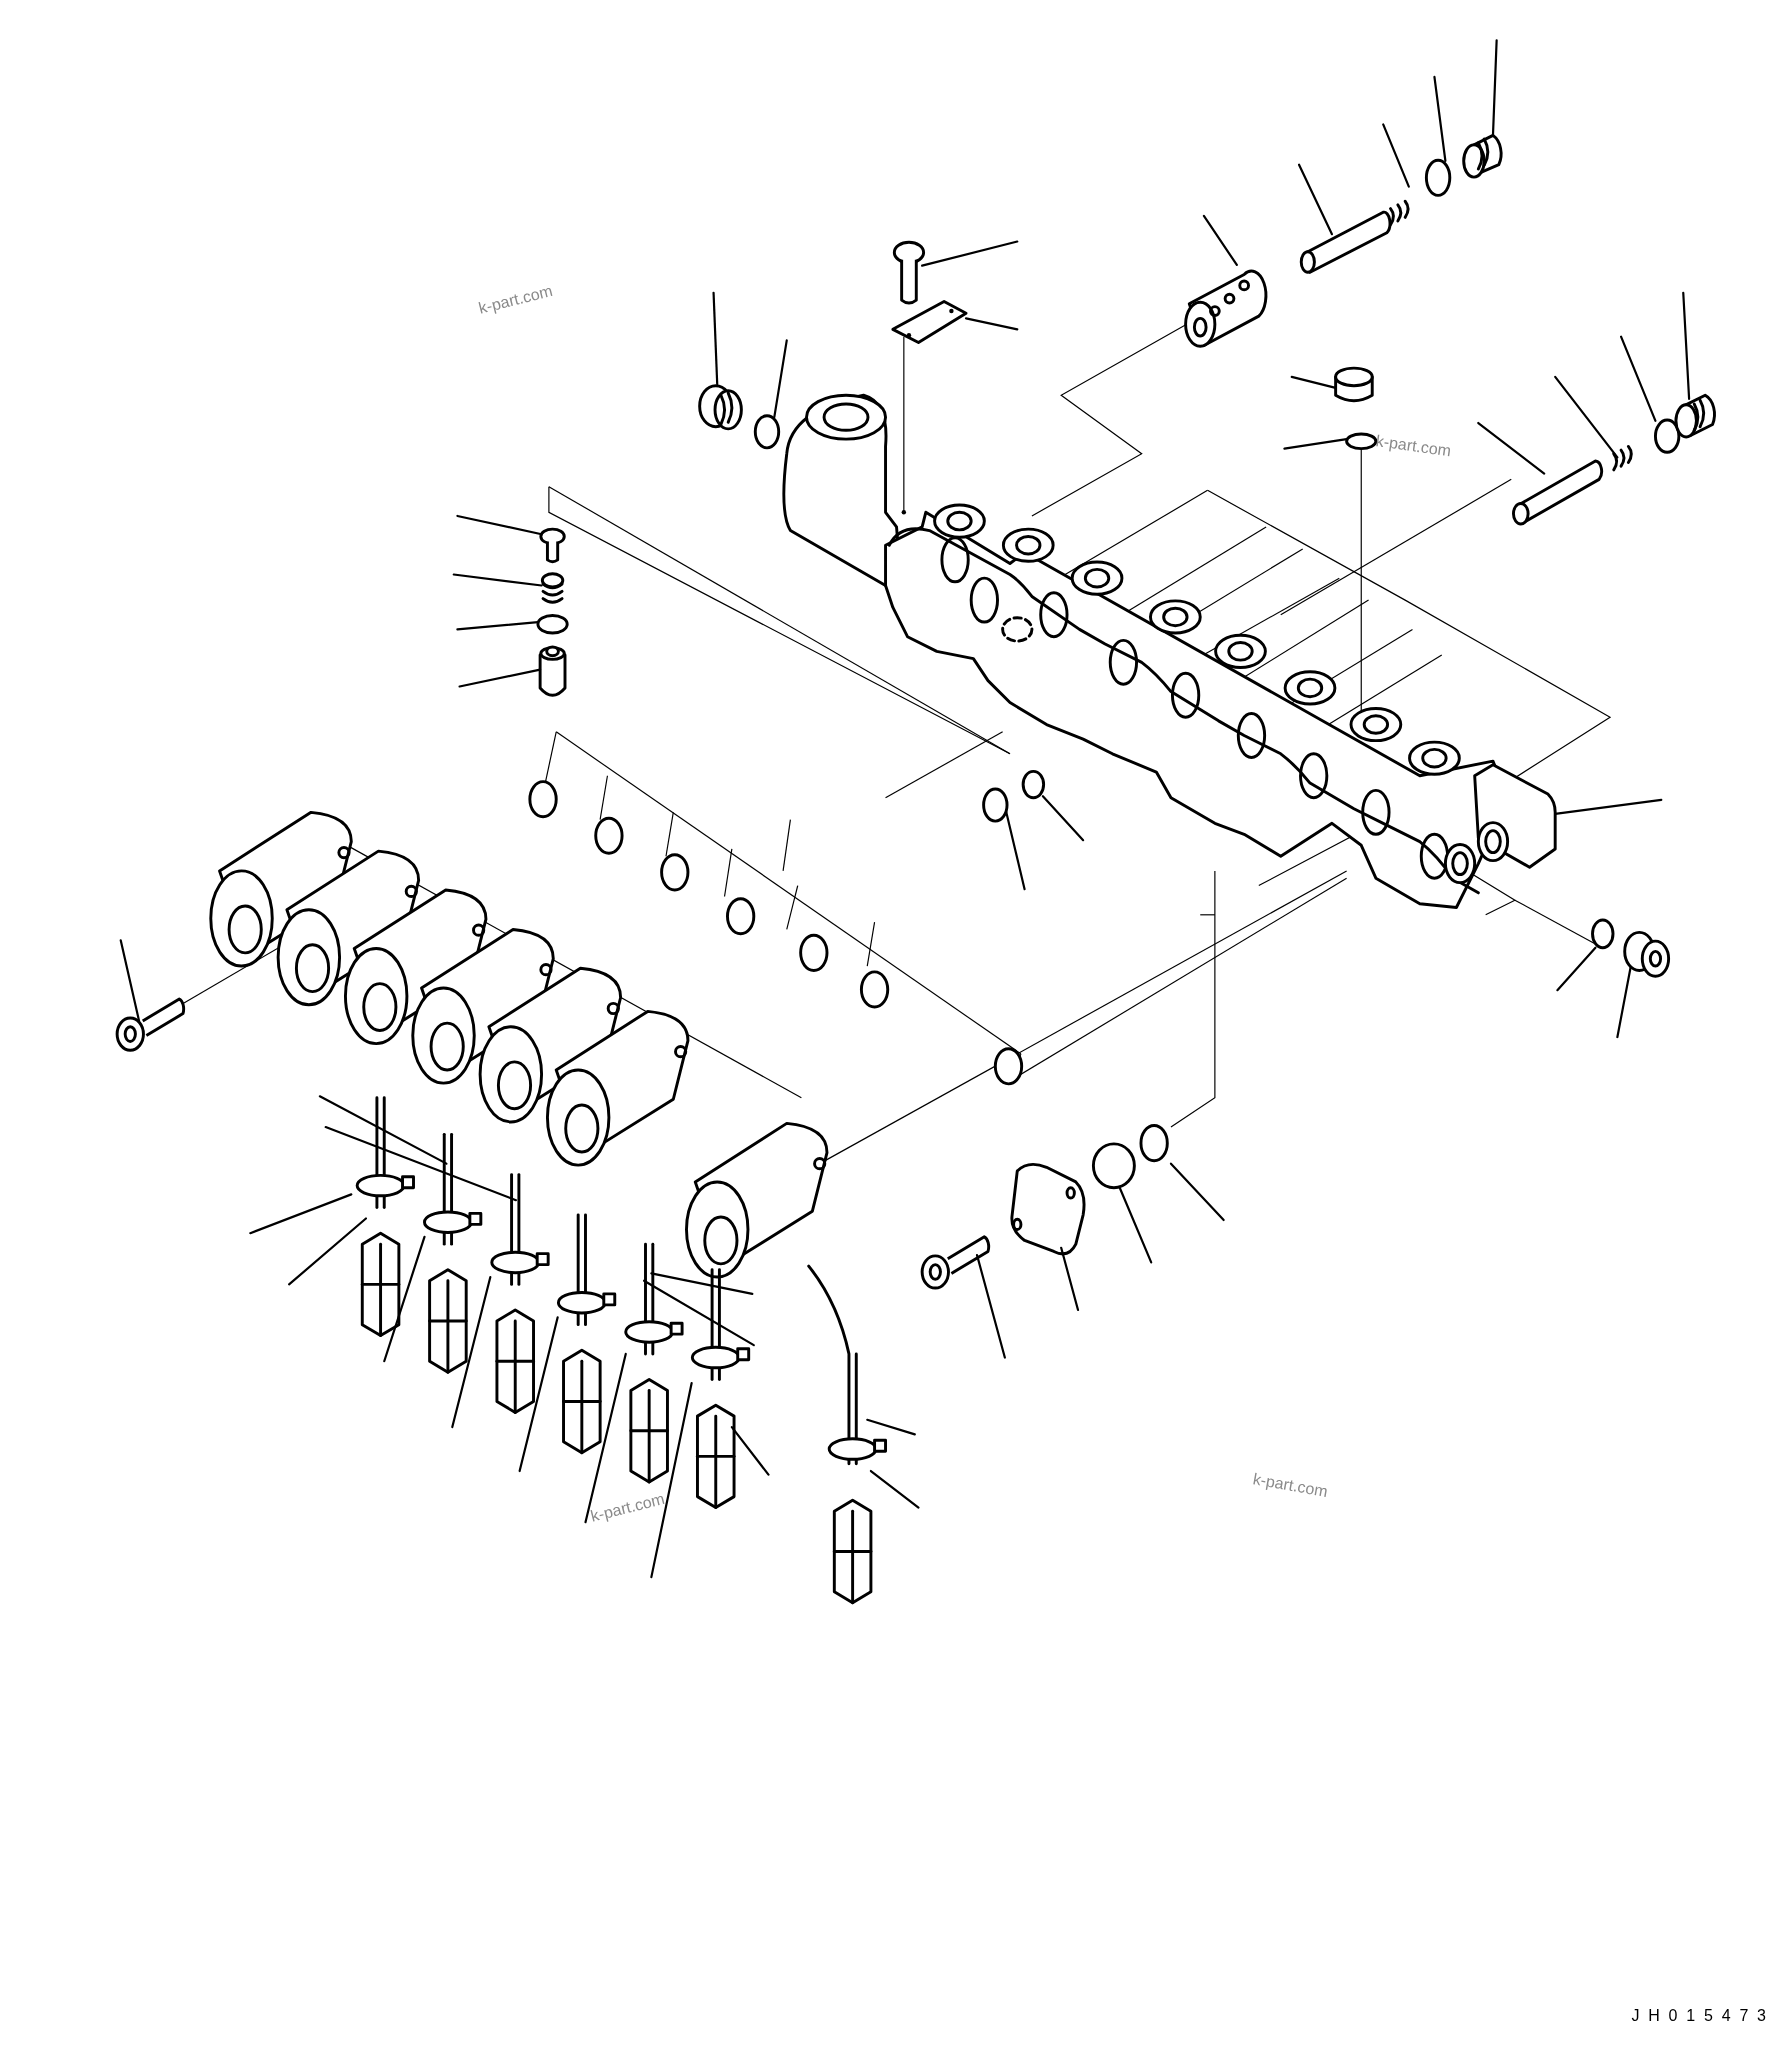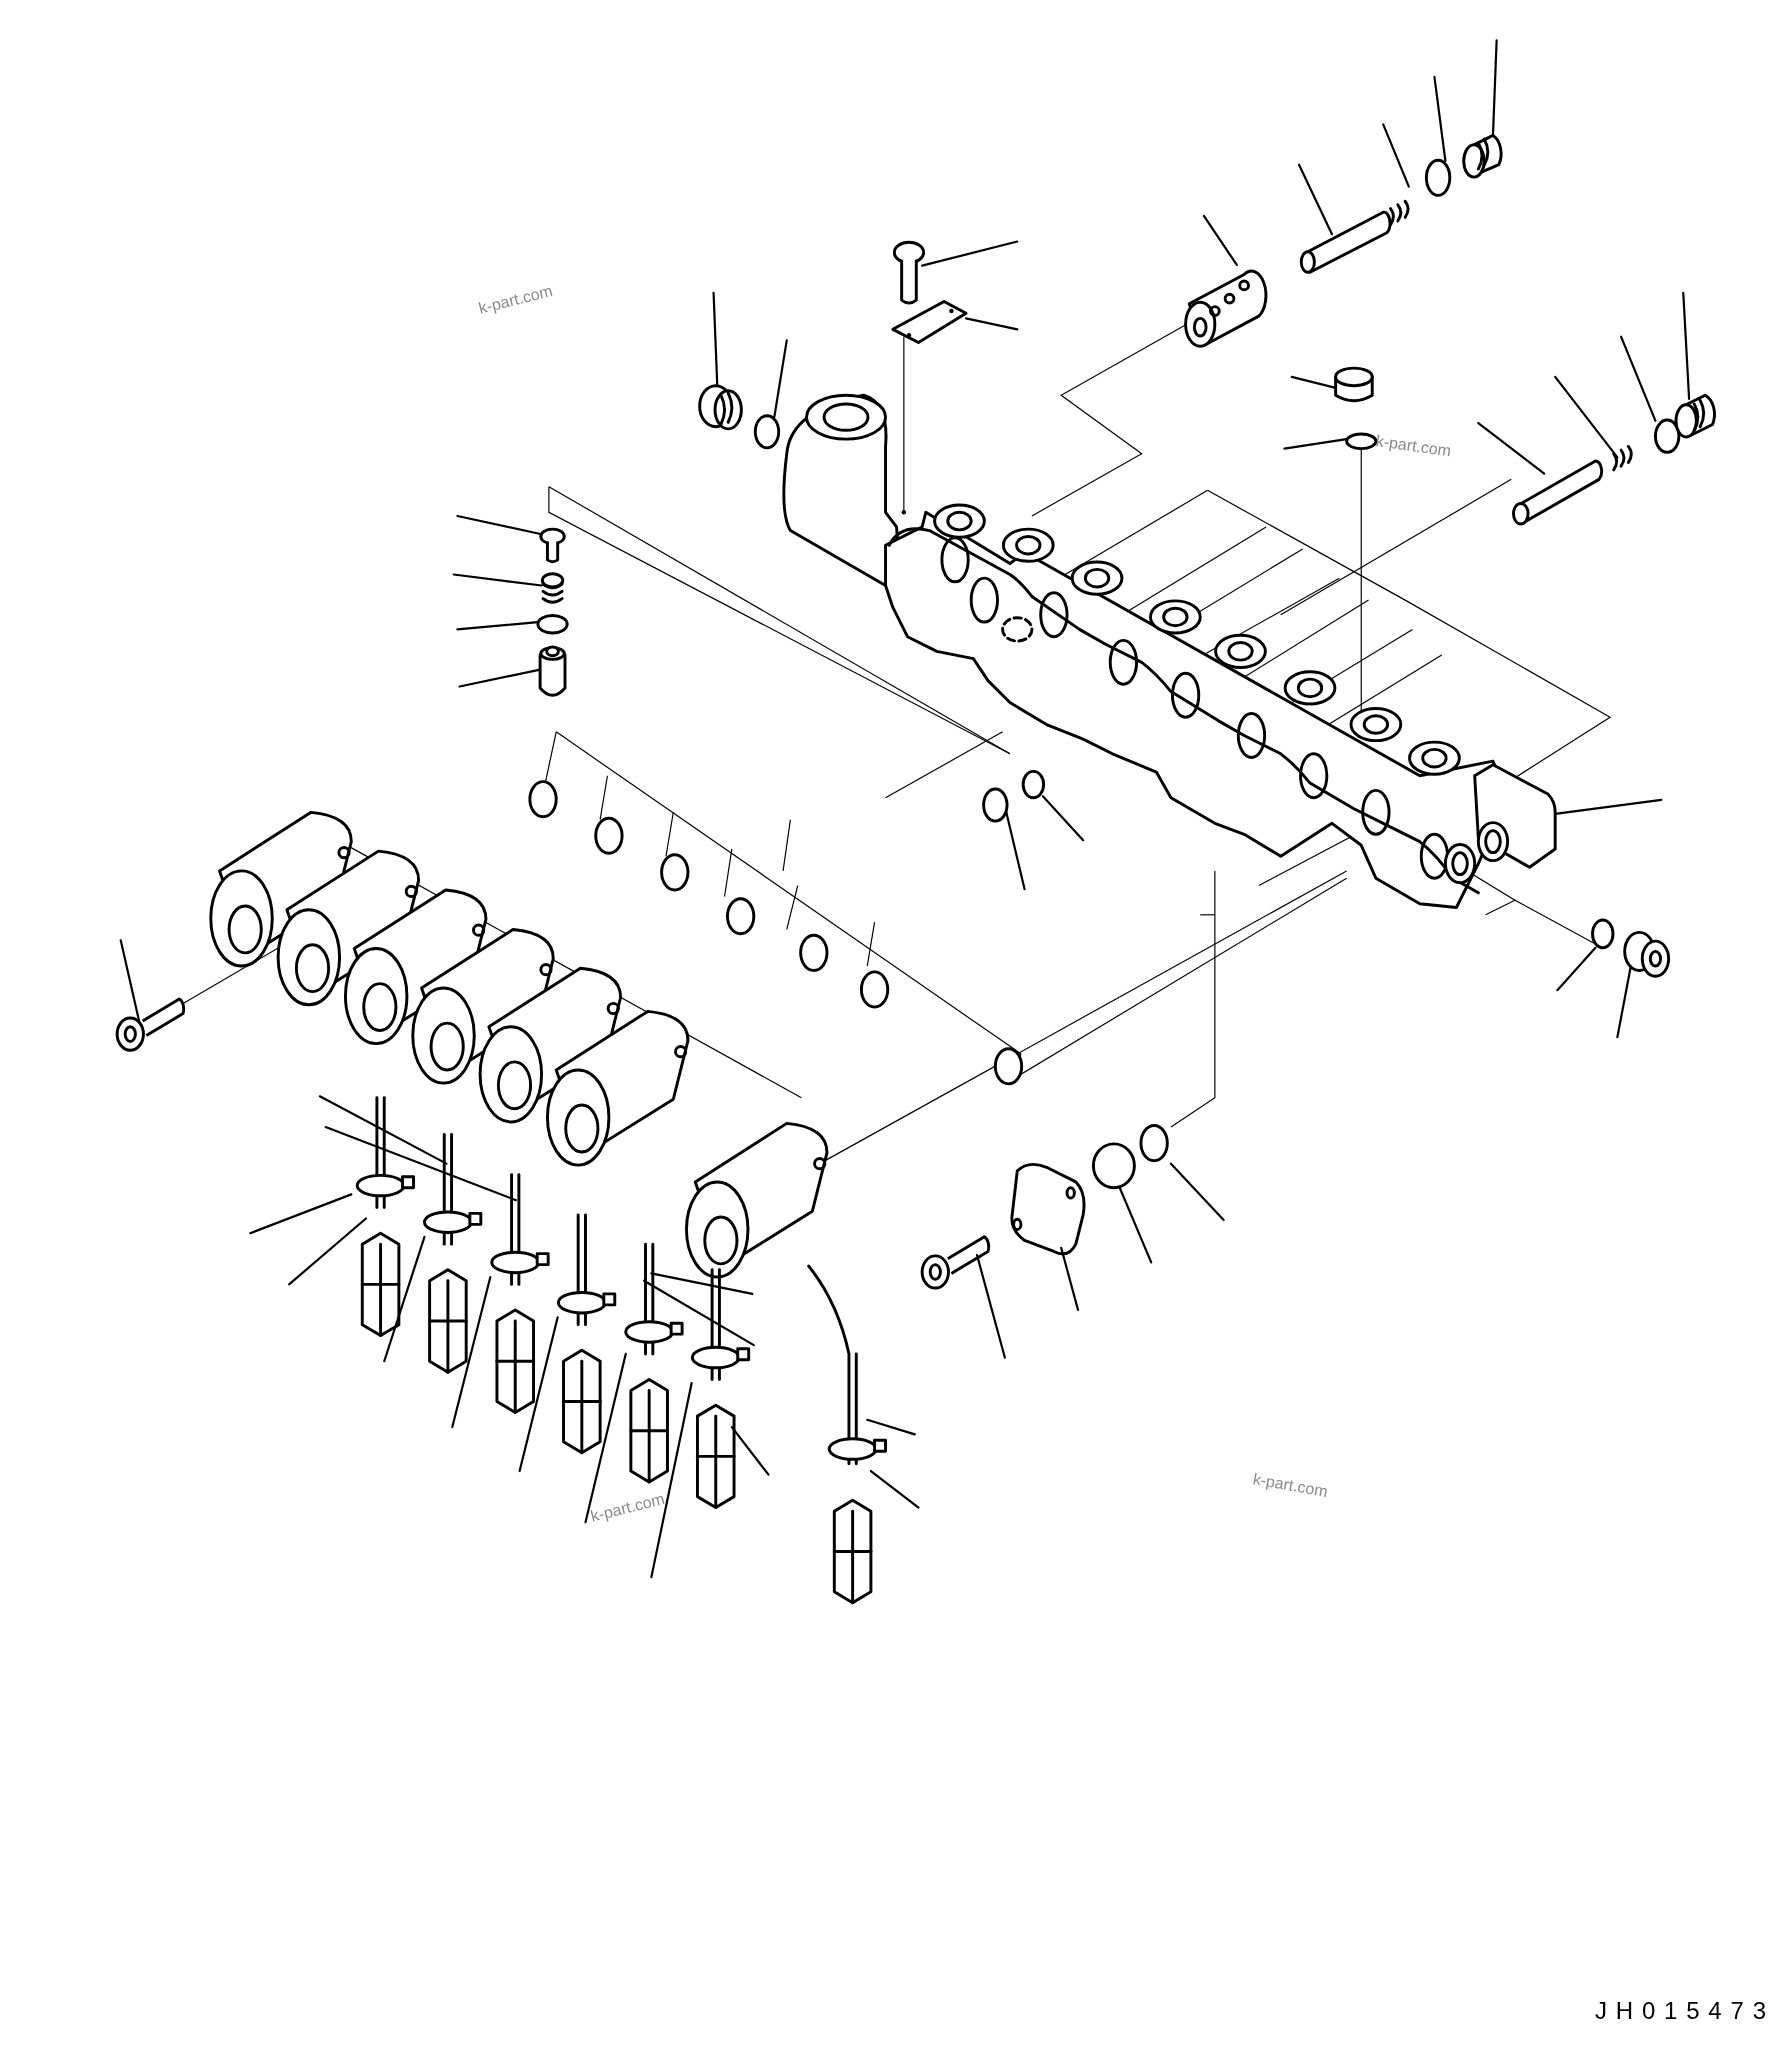--- a/index.html
+++ b/index.html
@@ -2,21 +2,21 @@
 <html style="font-size:11.7px"><head>
 <meta charset="utf-8">
 <style>
   html,body{margin:0;padding:0;background:#ffffff;}
   body{width:1785px;height:2066px;position:relative;overflow:hidden;font-family:"Liberation Sans",sans-serif;}
   #diagram{position:absolute;left:0;top:0;width:1785px;height:2066px;}
   .ln{stroke:#000;stroke-width:4;fill:none;stroke-linecap:round;stroke-linejoin:round;}
   .th{stroke:#000;stroke-width:1.6;fill:none;}
   .part{stroke:#000;stroke-width:4;fill:#fff;stroke-linejoin:round;}
   .wm{position:absolute;color:#8a8a8a;font-size:16px;font-family:"Liberation Sans",sans-serif;white-space:nowrap;transform-origin:left center;}
-  .code{position:absolute;right:10.2px;bottom:41px;font-size:24px;letter-spacing:8.8px;color:#000;font-family:"Liberation Sans",sans-serif;}
+  .code{position:absolute;right:10.2px;bottom:41px;font-size:16px;letter-spacing:8.8px;color:#000;font-family:"Liberation Sans",sans-serif;}
 </style>
 </head>
 <body>
 
 <svg id="diagram" viewBox="0 0 2439 2823" xmlns="http://www.w3.org/2000/svg">
 
   <g class="th">
     <polyline points="750,665 750,700 1380,1030 1380,1030"></polyline>
     <polyline points="750,665 1380,1030"></polyline>
     <polyline points="1380,1030 1380,1030"></polyline>

